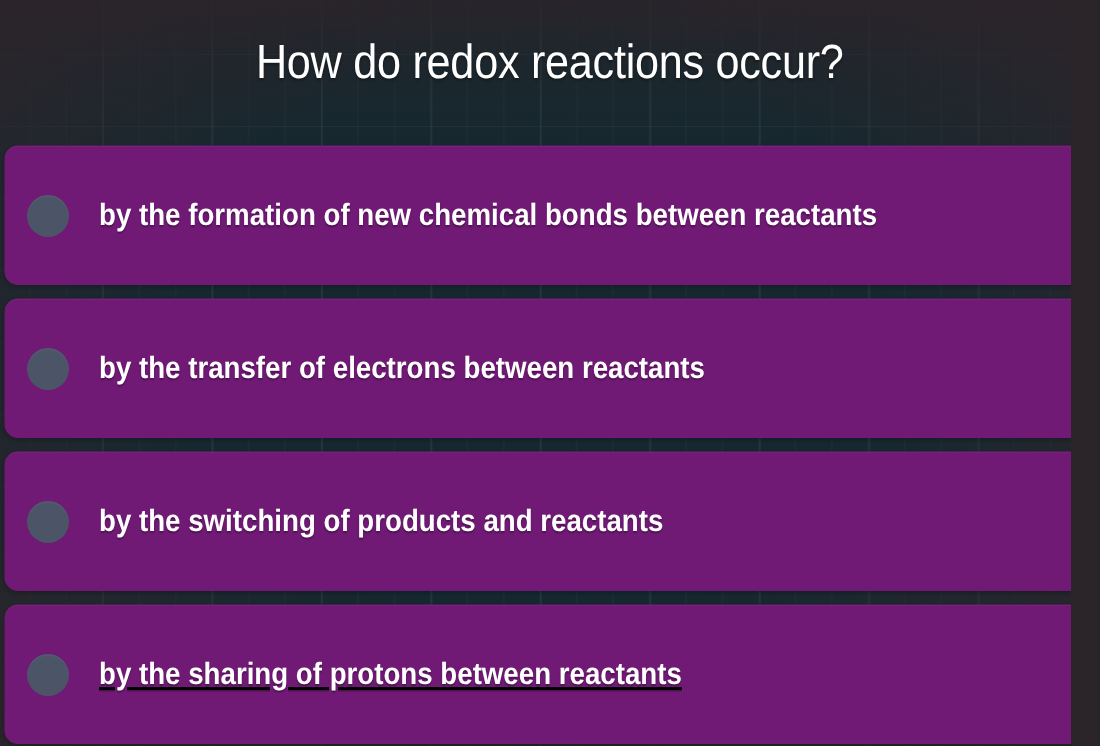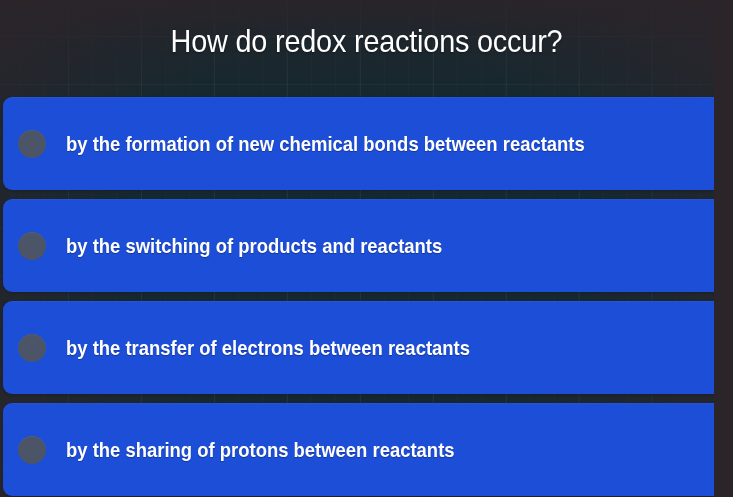--- a/index.html
+++ b/index.html
@@ -104,30 +104,30 @@
     position: absolute;
     top: 97px;
     left: 3px;
     width: 726px;
   }
 
   .option-card {
     position: relative;
     height: 93px;
     margin-bottom: 9px;
-    background: #1d4ed8;
+    background: #701a75;
     border-radius: 9px;
     display: flex;
     align-items: center;
     box-shadow: 0 1px 3px rgba(0,0,0,0.22),
                 inset 0 1px 0 rgba(255,255,255,0.035);
     cursor: pointer;
   }
 
-  .option-card:last-child { margin-bottom: 0; }
+  .option-card:last-child { margin-bottom: 0; text-decoration: underline; }
 
   .radio-dot {
     flex: 0 0 auto;
     width: 28px;
     height: 28px;
     border-radius: 50%;
     background: #4b5567;
     margin-left: 15px;
     box-shadow: inset 0 1px 1px rgba(255,255,255,0.05);
   }
@@ -162,26 +162,26 @@
 
     <div class="options">
 
       <div class="option-card">
         <span class="radio-dot"></span>
         <span class="option-text">by the formation of new chemical bonds between reactants</span>
       </div>
 
       <div class="option-card">
         <span class="radio-dot"></span>
-        <span class="option-text">by the switching of products and reactants</span>
+        <span class="option-text">by the transfer of electrons between reactants</span>
       </div>
 
       <div class="option-card">
         <span class="radio-dot"></span>
-        <span class="option-text">by the transfer of electrons between reactants</span>
+        <span class="option-text">by the switching of products and reactants</span>
       </div>
 
       <div class="option-card">
         <span class="radio-dot"></span>
         <span class="option-text">by the sharing of protons between reactants</span>
       </div>
 
     </div>
   </div>
 </div>

